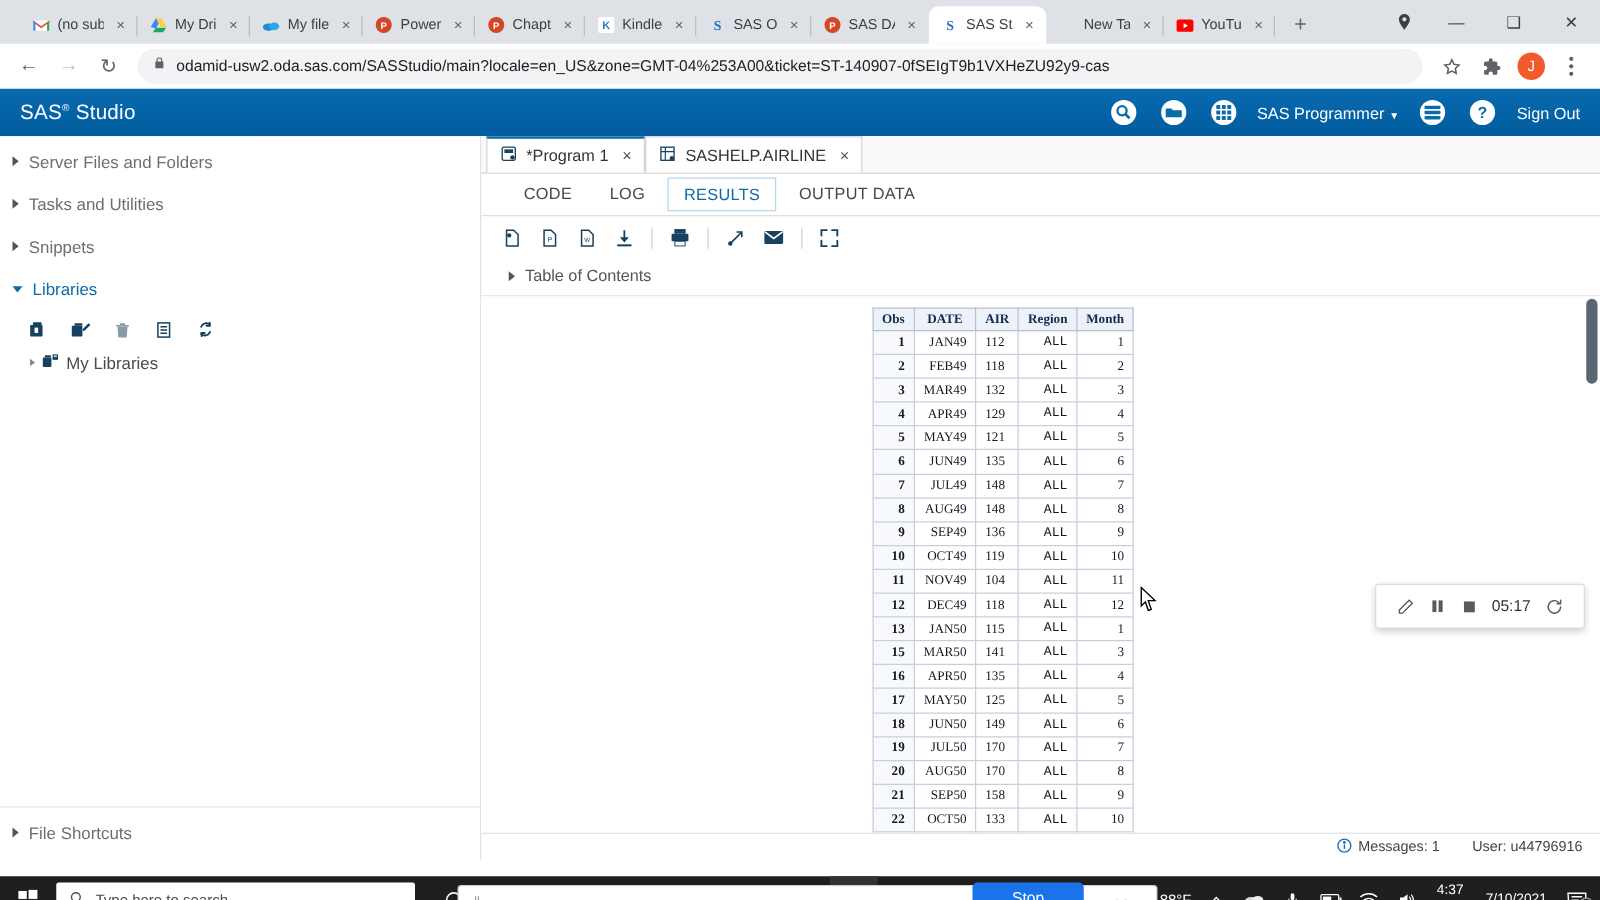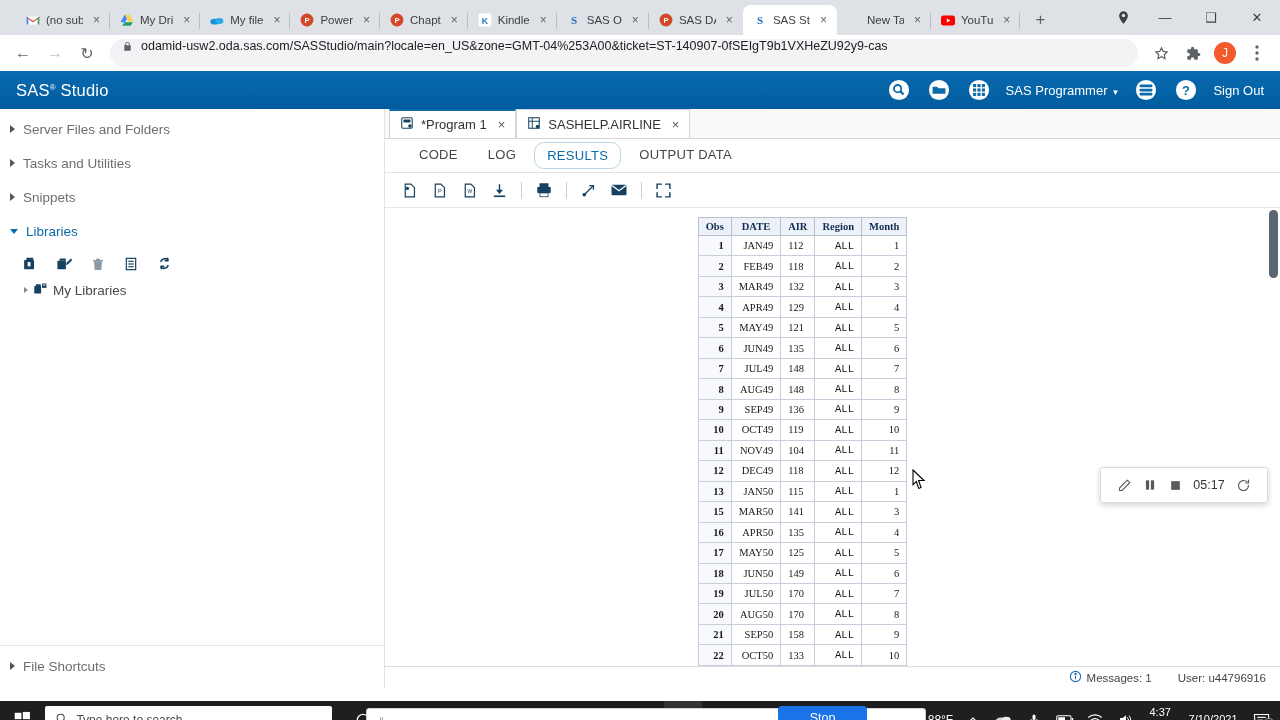--- a/index.html
+++ b/index.html
@@ -66,21 +66,21 @@
     align-items: center; padding: 0 8px; gap: 2px;
   }
   .nav-btn {
     width: 30px; height: 30px; display: flex; align-items: center;
     justify-content: center; color: #5f6368; font-size: 16px;
     border-radius: 50%;
   }
   .nav-btn.disabled { color: #bdc1c6; }
   .omnibox {
     flex: 1 1 auto; height: 28px; background: #f1f3f4;
-    border-radius: 14px; display: flex; align-items: flex-start;
+    border-radius: 14px; display: flex; align-items: center;
     padding: 0 12px; gap: 8px; margin: 0 6px;
   }
   .omnibox-url {
     font-size: 12.5px; color: #202124; white-space: nowrap;
     overflow: hidden; flex: 1 1 auto;
   }
   .omni-right { display: flex; align-items: center; gap: 2px; }
   .avatar-circle {
     width: 22px; height: 22px; border-radius: 50%; background: #f25a2b;
     color: #fff; font-size: 12px; display: flex;
@@ -163,21 +163,21 @@
   .prog-tab-x { font-size: 13px; color: #555; margin-left: 4px; }
 
   .sub-tabs {
     height: 34px; display: flex; align-items: center;
     padding: 0 22px; gap: 6px; border-bottom: 1px solid #e1e1e1;
   }
   .sub-tab {
     font-size: 13px; color: #464646; padding: 5px 12px; letter-spacing: .3px;
   }
   .sub-tab.active {
-    color: #0b6aa8; border: 1px solid #b9d6e8; border-radius: 10px;
+    color: #0b6aa8; border: 1px solid #b9d6e8; border-radius: 0;
     background: #fff;
   }
 
   .results-toolbar {
     height: 34px; display: flex; align-items: center;
     padding: 0 16px; gap: 13px;
   }
   .rt-icon { color: #17415f; display: flex; align-items: center; }
   .rt-sep { width: 1px; height: 17px; background: #cfcfcf; }
 
@@ -690,20 +690,24 @@
             </svg>
         </span>
         <span class="rt-sep"></span>
         <span class="rt-icon">
           <svg width="17" height="17" viewBox="0 0 24 24" fill="none" stroke="#17415f" stroke-width="2.1" stroke-linecap="round">
               <path d="M3 9V3h6M21 9V3h-6M3 15v6h6M21 15v6h-6"></path>
             </svg>
         </span>
       </div>
 
+      <div class="toc-row">
+        <span class="tri"></span>
+        <span>Table of Contents</span>
+      </div>
 
       <div class="results-pane">
         <div class="results-inner">
           <table class="sas-table">
             <thead>
                 <tr id="table-head-row">
                   <th>Obs</th>
                   <th>DATE</th>
                   <th>AIR</th>
                   <th>Region</th>

